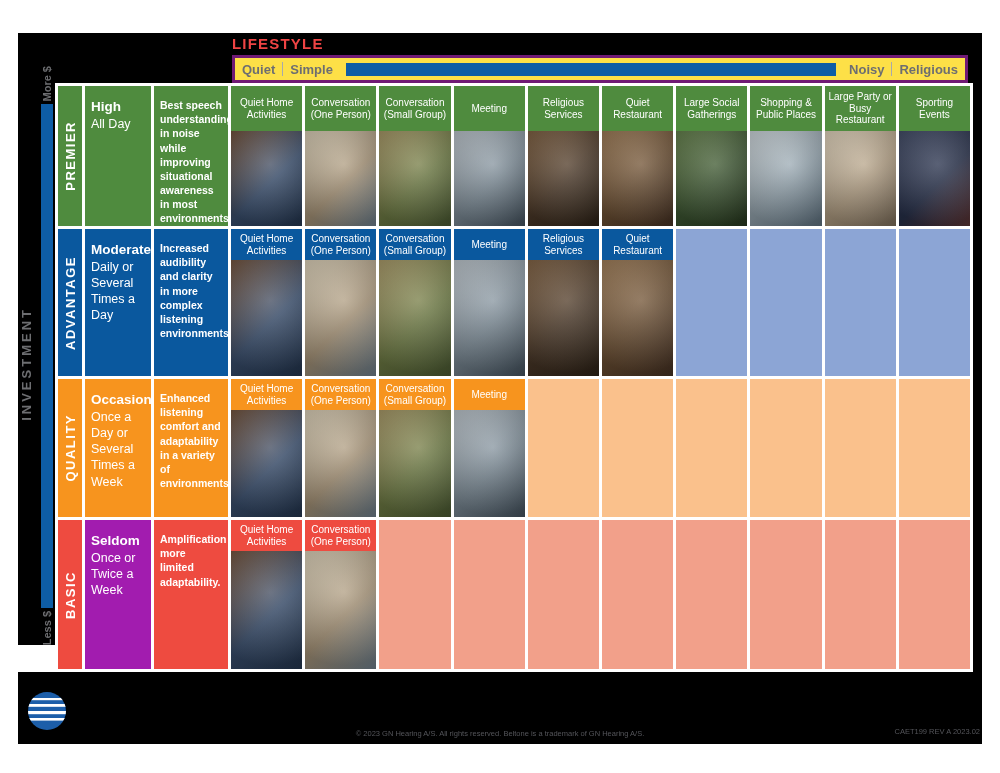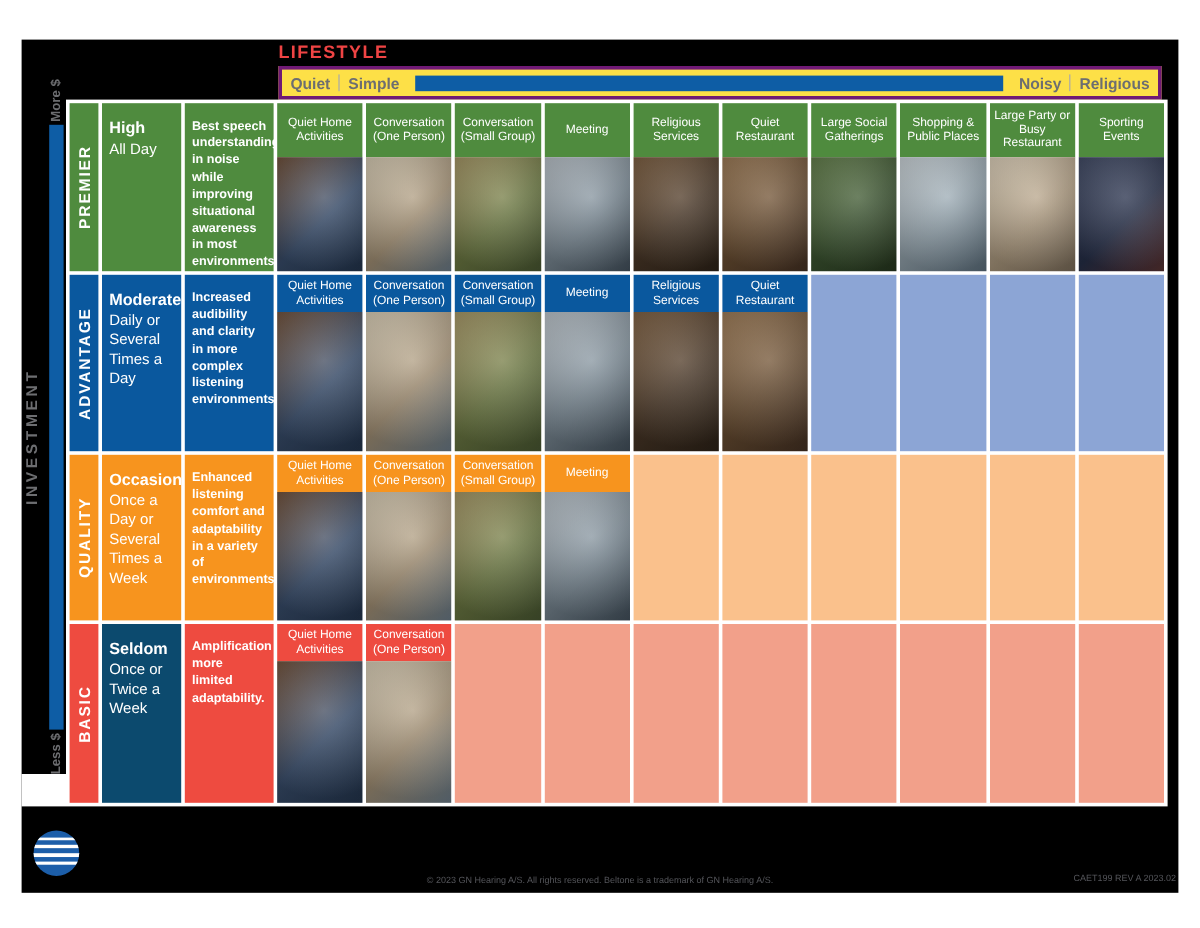--- a/index.html
+++ b/index.html
@@ -219,21 +219,21 @@
       </div>
       <div class="cell empty-cell" style="background: rgb(250, 193, 140);"></div>
       <div class="cell empty-cell" style="background: rgb(250, 193, 140);"></div>
       <div class="cell empty-cell" style="background: rgb(250, 193, 140);"></div>
       <div class="cell empty-cell" style="background: rgb(250, 193, 140);"></div>
       <div class="cell empty-cell" style="background: rgb(250, 193, 140);"></div>
       <div class="cell empty-cell" style="background: rgb(250, 193, 140);"></div>
       <div class="cell tier-label" style="background: rgb(238, 75, 64);">
         <span class="vtext">BASIC</span>
       </div>
-      <div class="cell comm-cell" style="background: #0c4a6e;">
+      <div class="cell comm-cell" style="background: #a21caf;">
         <div class="comm-lead">Seldom</div>
         <div>Once or Twice a Week</div>
       </div>
       <div class="cell tech-cell" style="background: rgb(238, 75, 64);">Amplification more limited adaptability.</div>
       <div class="cell sit-cell">
         <div class="sit-header" style="background: rgb(238, 75, 64);">Quiet Home Activities</div>
         <div class="photo ph-0"></div>
       </div>
       <div class="cell sit-cell">
         <div class="sit-header" style="background: rgb(238, 75, 64);">Conversation (One Person)</div>

